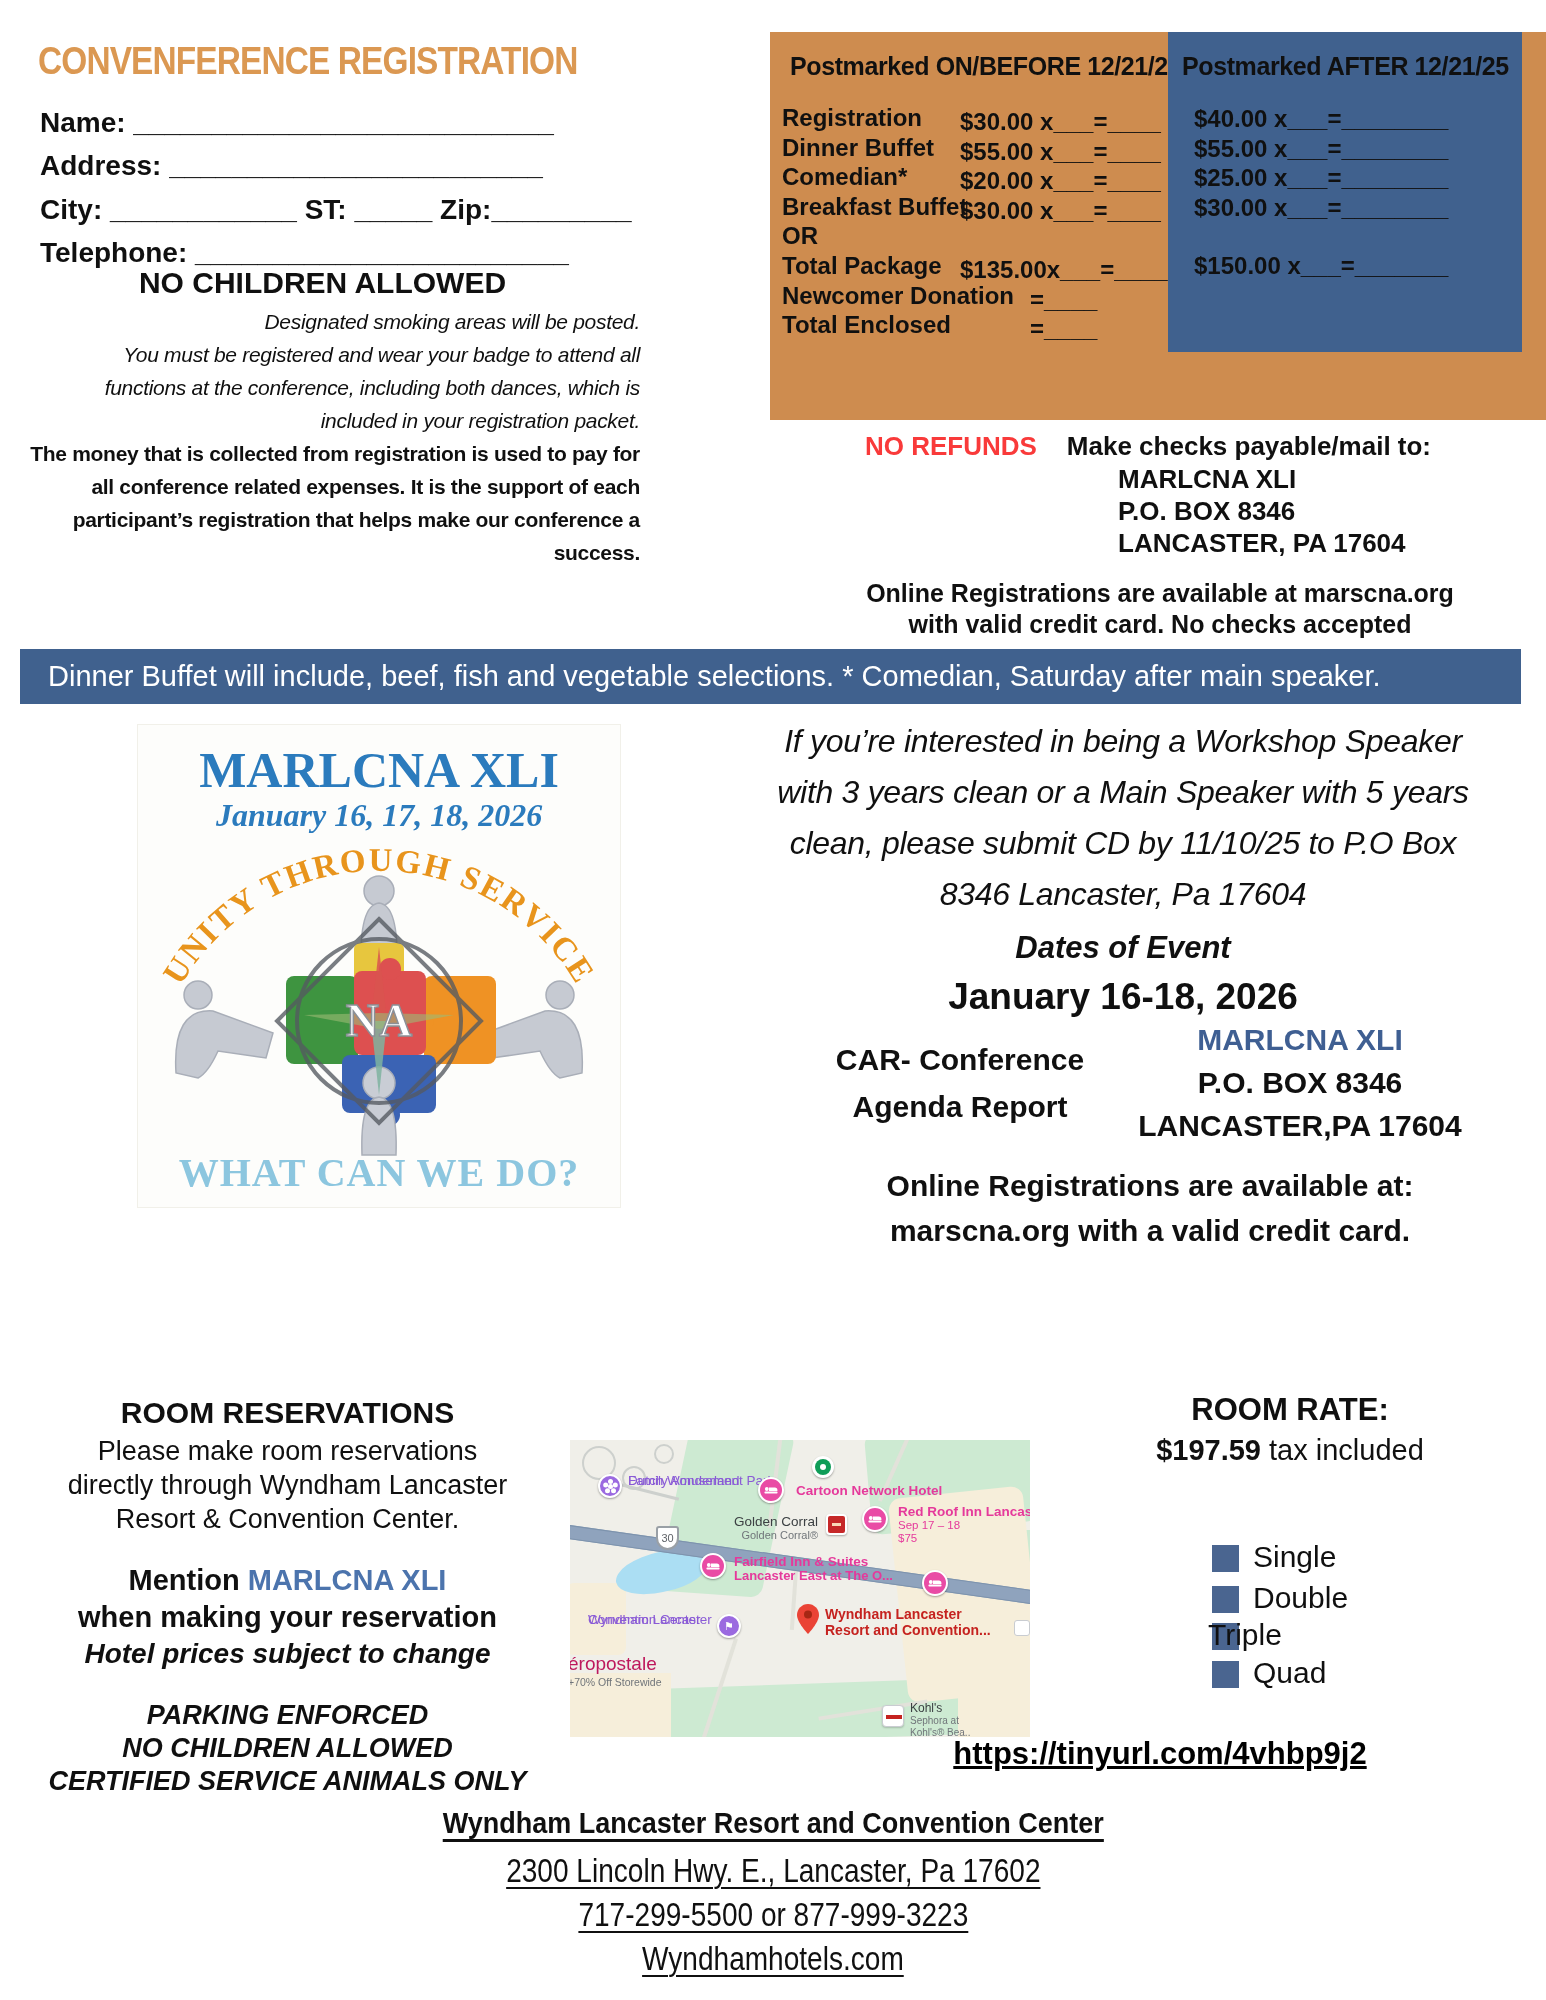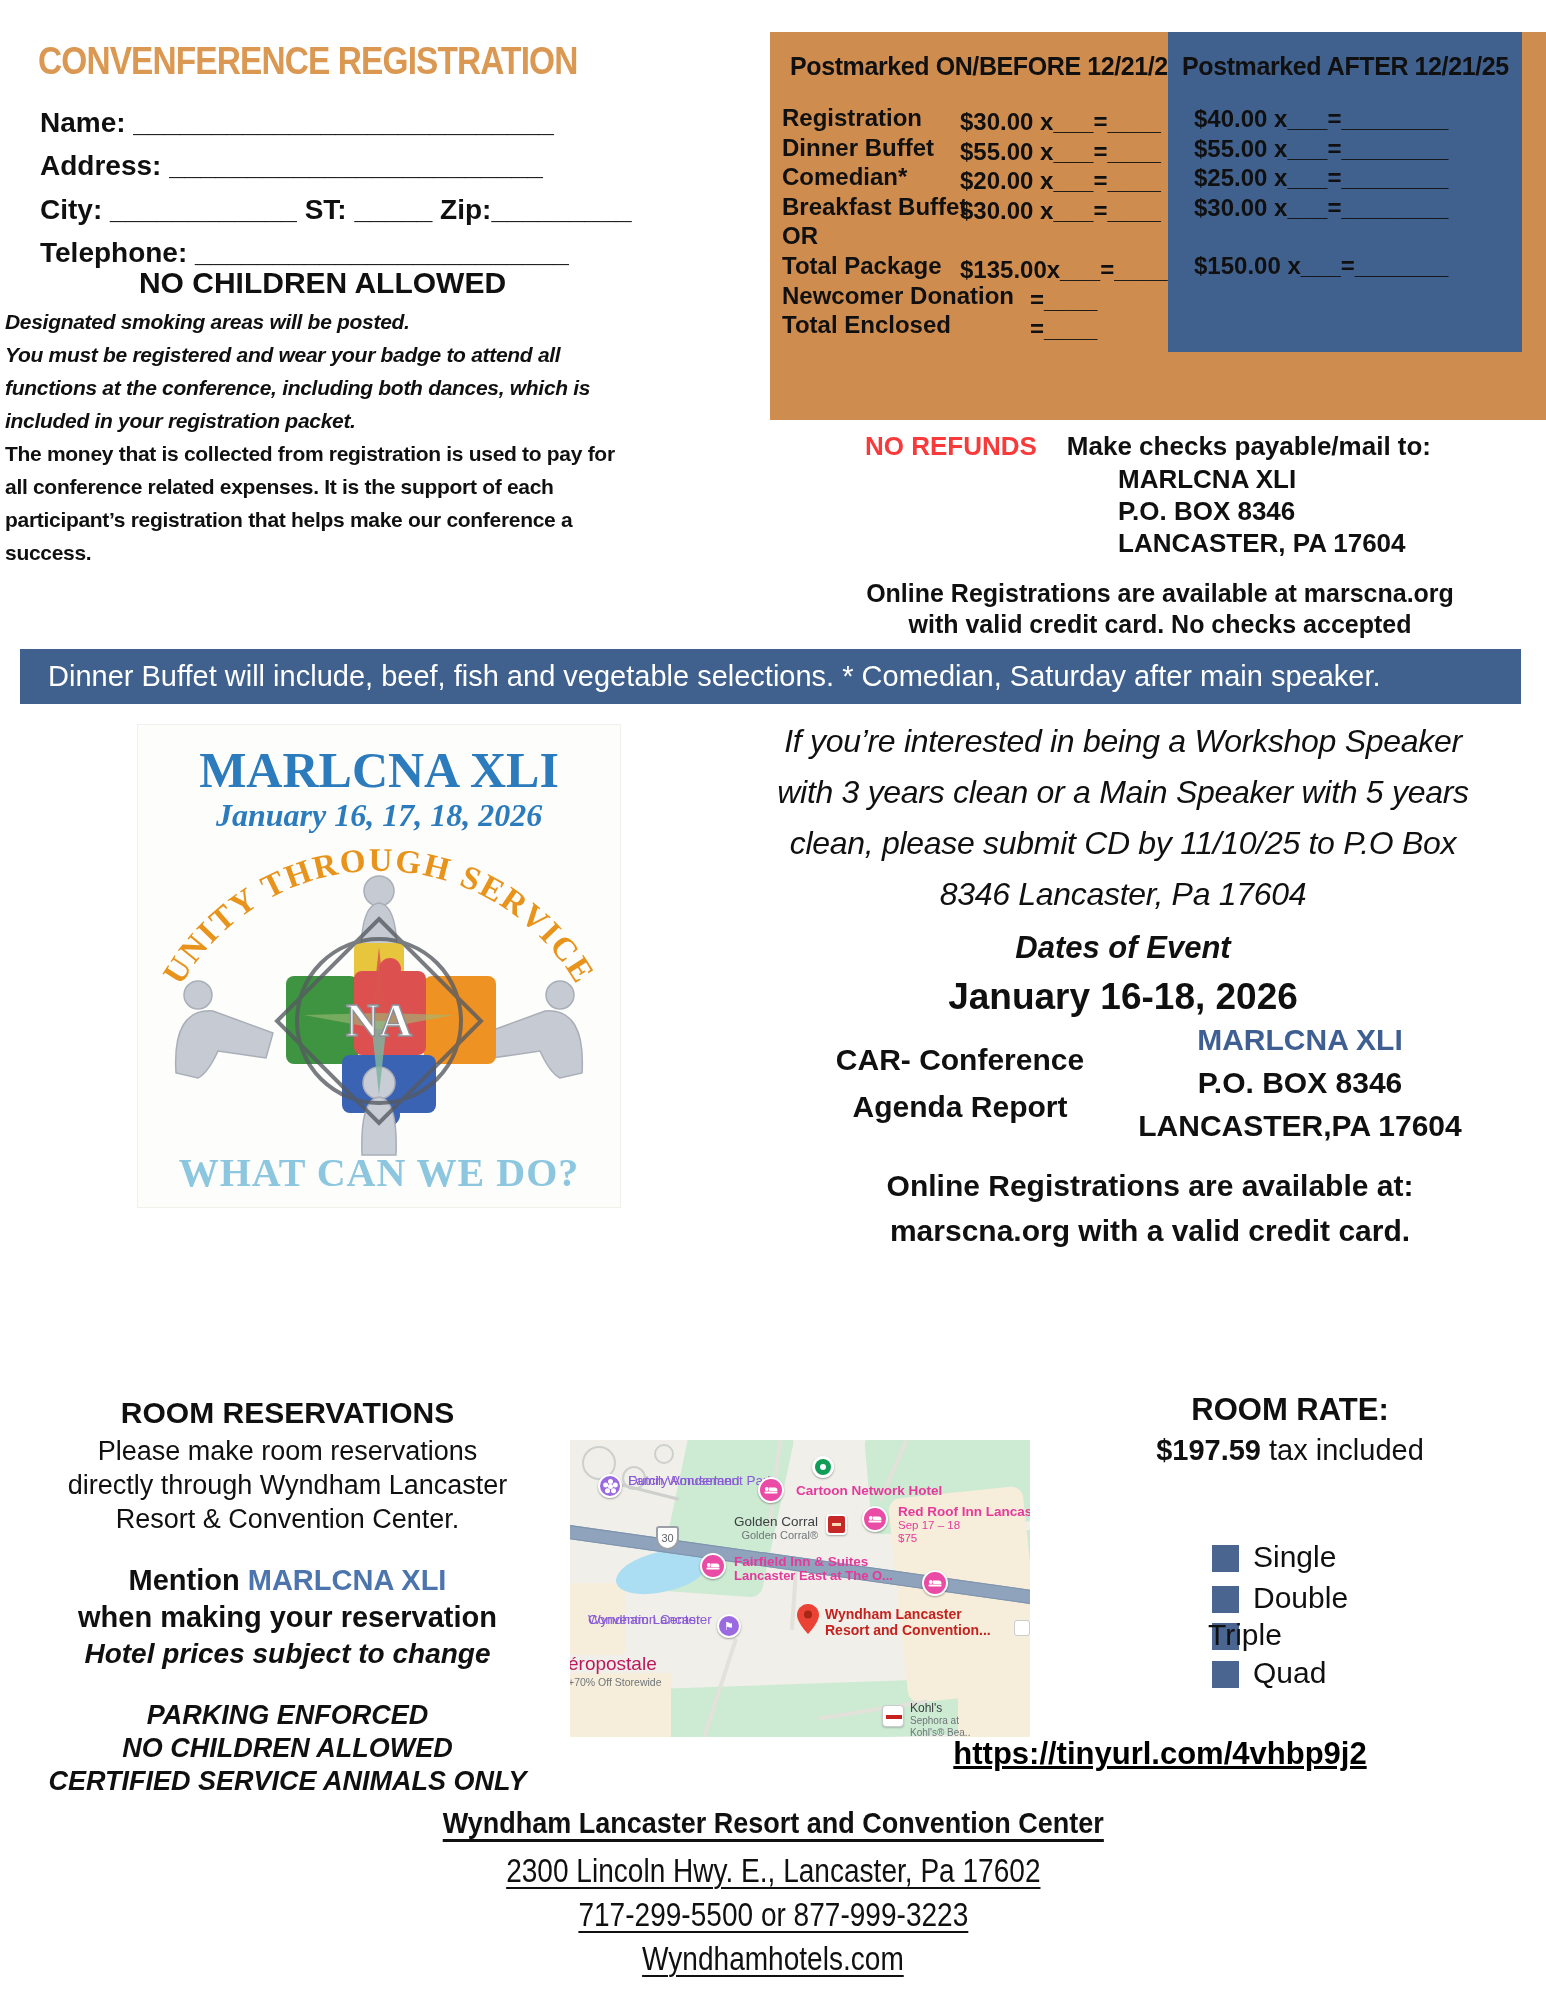--- a/index.html
+++ b/index.html
@@ -5,23 +5,23 @@
   html,body{margin:0;padding:0;background:#e9e9e9}
   .page{position:relative;width:1546px;height:2000px;background:#ffffff;
         font-family:"Liberation Sans",sans-serif;color:#101010;overflow:hidden;margin:0 auto}
   .abs{position:absolute}
   .nw{white-space:nowrap}
   
   .title{left:38px;top:40px;font-size:38px;font-weight:700;color:#DB9852;letter-spacing:-1px;
          transform:scaleX(.88);transform-origin:left center;white-space:nowrap}
   .fline{left:40px;font-size:28px;font-weight:700;white-space:nowrap}
   .nochild{left:0;top:266px;width:645px;text-align:center;font-size:30px;font-weight:700}
-  .itblock{left:5px;top:305px;width:635px;text-align:left;font-size:21px;font-weight:700;
+  .itblock{left:5px;top:305px;width:635px;text-align:right;font-size:21px;font-weight:400;
            font-style:italic;line-height:33px;letter-spacing:-.3px}
-  .moneyblock{left:5px;top:437px;width:635px;text-align:left;font-size:21px;font-weight:700;
+  .moneyblock{left:5px;top:437px;width:635px;text-align:right;font-size:21px;font-weight:700;
               line-height:33px;letter-spacing:-.3px}
   
   .orangebox{left:770px;top:32px;width:776px;height:388px;background:#CE8C4F}
   .bluebox{left:1168px;top:32px;width:354px;height:320px;background:#40618E}
   .pt-h{position:absolute;left:20px;top:20px;font-size:25px;font-weight:700;letter-spacing:-.4px;white-space:nowrap}
   .pt-rows{position:absolute;left:12px;top:72px;width:390px}
   .pt-row{position:relative;height:29.6px;font-size:24px;font-weight:700;white-space:nowrap}
   .pt-amt{position:absolute;left:178px;top:4px}
   .pt-amt.far{left:248px}
   .lt-rows{position:absolute;left:26px;top:72px;font-size:24px;font-weight:700;line-height:29.6px;white-space:nowrap}

